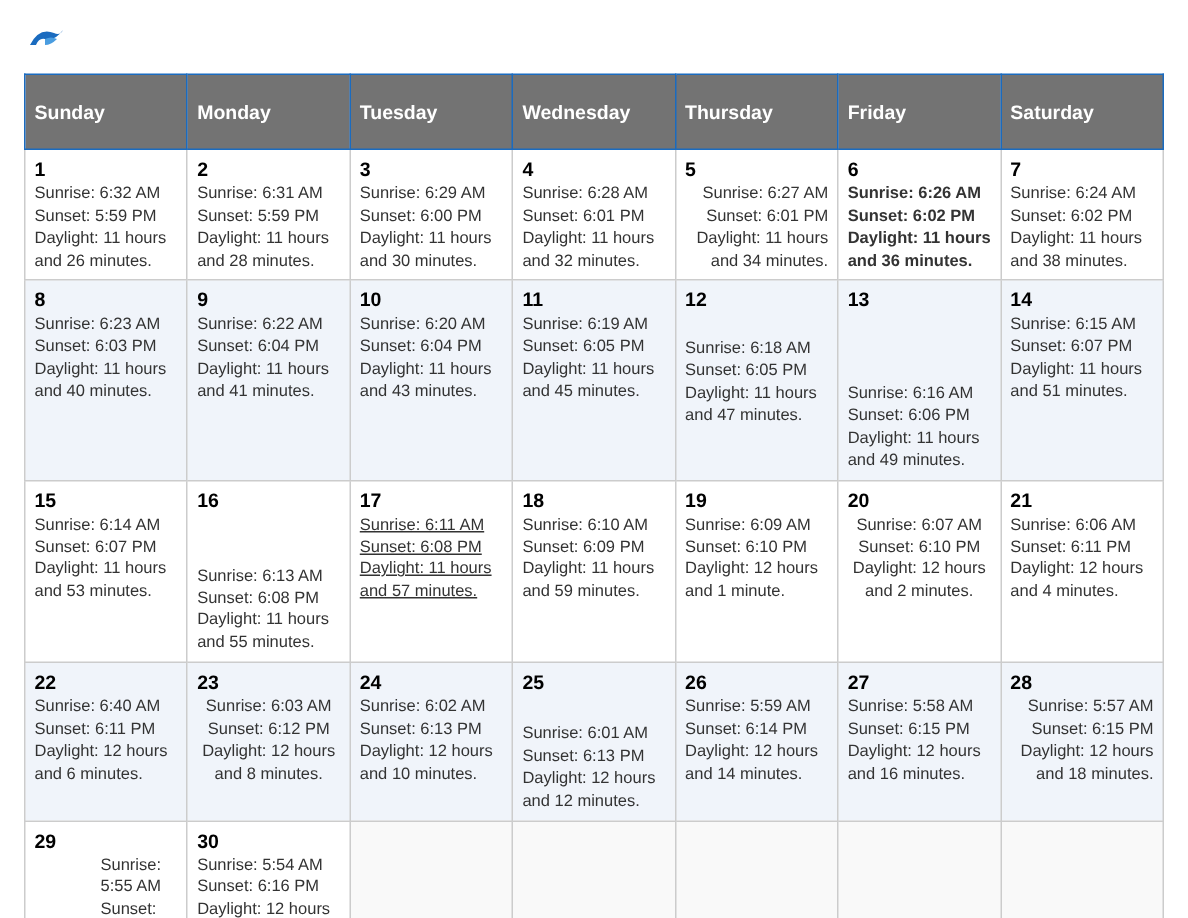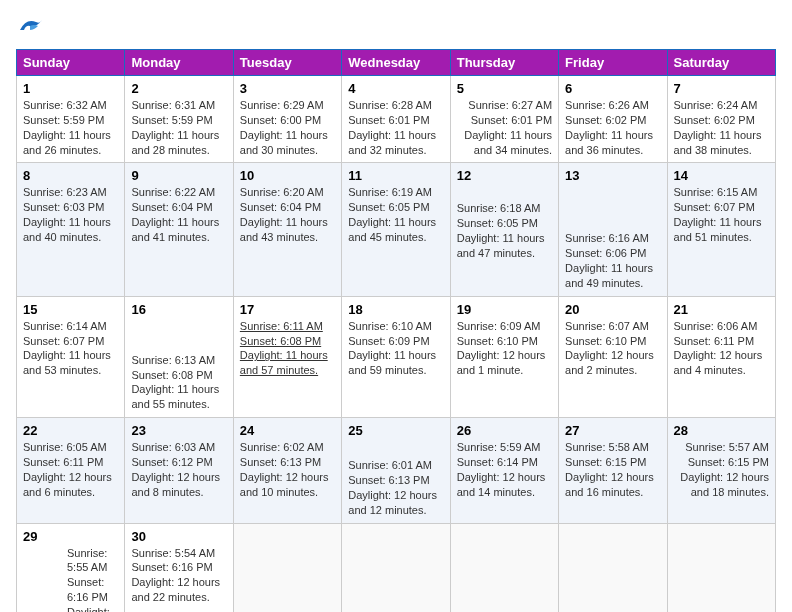--- a/index.html
+++ b/index.html
@@ -37,24 +37,24 @@
     .subtitle {
       font-size: 15px;
       color: #555;
     }
     table {
       width: 100%;
       border-collapse: collapse;
       font-size: 10.5px;
     }
     thead th {
-      background-color: #a21caf;
+      background-color: #737373;
       color: #fff;
       text-align: left;
-      padding: 5px 6px;
+      padding: 17px 6px;
       font-size: 13px;
       font-weight: bold;
       border: 1px solid #1a6bbf;
     }
     tbody td {
       vertical-align: top;
       border: 1px solid #ccc;
       padding: 5px 6px;
       width: 14.28%;
       height: 80px;
@@ -145,21 +145,21 @@
         </td>
         <td>
           <span class="day-num">5</span>
           <div class="day-info" style="white-space: pre-line; text-align: right;">Sunrise: 6:27 AM
 Sunset: 6:01 PM
 Daylight: 11 hours
 and 34 minutes.</div>
         </td>
         <td>
           <span class="day-num">6</span>
-          <div class="day-info" style="white-space: pre-line;">Sunrise: 6:26 AM
+          <div class="day-info" style="white-space: pre-line; font-weight: bold;">Sunrise: 6:26 AM
 Sunset: 6:02 PM
 Daylight: 11 hours
 and 36 minutes.</div>
         </td>
         <td>
           <span class="day-num">7</span>
           <div class="day-info" style="white-space: pre-line;">Sunrise: 6:24 AM
 Sunset: 6:02 PM
 Daylight: 11 hours
 and 38 minutes.</div>
@@ -247,44 +247,44 @@
         </td>
         <td>
           <span class="day-num">19</span>
           <div class="day-info" style="white-space: pre-line;">Sunrise: 6:09 AM
 Sunset: 6:10 PM
 Daylight: 12 hours
 and 1 minute.</div>
         </td>
         <td>
           <span class="day-num">20</span>
-          <div class="day-info" style="white-space: pre-line;">Sunrise: 6:07 AM
+          <div class="day-info" style="white-space: pre-line; text-align: center;">Sunrise: 6:07 AM
 Sunset: 6:10 PM
 Daylight: 12 hours
 and 2 minutes.</div>
         </td>
         <td>
           <span class="day-num">21</span>
           <div class="day-info" style="white-space: pre-line;">Sunrise: 6:06 AM
 Sunset: 6:11 PM
 Daylight: 12 hours
 and 4 minutes.</div>
         </td>
       </tr>
       <tr>
         <td>
           <span class="day-num">22</span>
-          <div class="day-info" style="white-space: pre-line;">Sunrise: 6:05 AM
+          <div class="day-info" style="white-space: pre-line;">Sunrise: 6:40 AM
 Sunset: 6:11 PM
 Daylight: 12 hours
 and 6 minutes.</div>
         </td>
         <td>
           <span class="day-num">23</span>
-          <div class="day-info" style="white-space: pre-line;">Sunrise: 6:03 AM
+          <div class="day-info" style="white-space: pre-line; text-align: center;">Sunrise: 6:03 AM
 Sunset: 6:12 PM
 Daylight: 12 hours
 and 8 minutes.</div>
         </td>
         <td>
           <span class="day-num">24</span>
           <div class="day-info" style="white-space: pre-line;">Sunrise: 6:02 AM
 Sunset: 6:13 PM
 Daylight: 12 hours
 and 10 minutes.</div>

